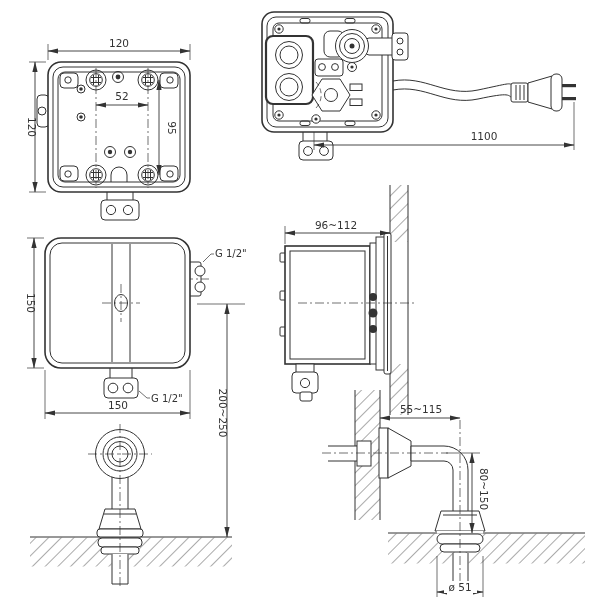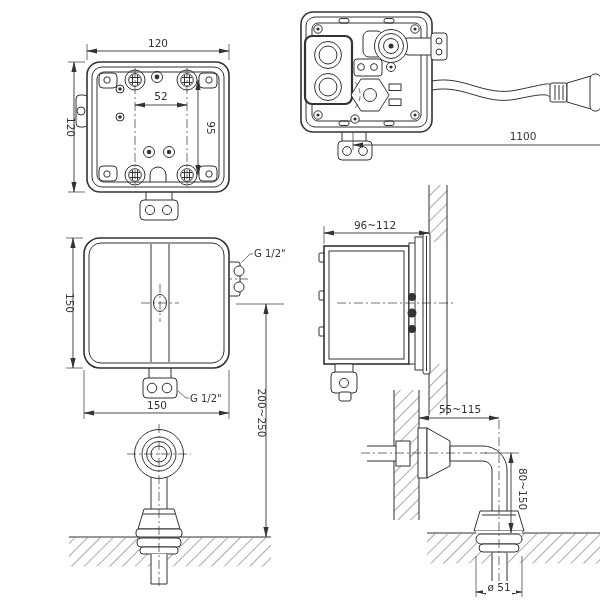--- a/index.html
+++ b/index.html
@@ -1,16 +1,16 @@
 <!DOCTYPE html>
 <html><head>
 <meta charset="utf-8">
 <style>
   html,body{margin:0;padding:0;background:#ffffff;}
-  .canvas{width:524px;height:600px;background:#fff;position:relative;font-family:"DejaVu Sans", sans-serif;margin-left:39px;}
+  .canvas{width:524px;height:600px;background:#fff;position:relative;font-family:"DejaVu Sans", sans-serif;}
   svg{display:block;}
   svg text{font-family:"DejaVu Sans", sans-serif;font-size:10.5px;fill:#333;}
   svg text.lbl{font-size:10px;}
   .ln{stroke:#333;fill:none;stroke-width:1;}
   .wfill{fill:#ffffff;stroke:#333;stroke-width:1;}
   .wfill2{fill:#ffffff;stroke:#333;stroke-width:1.6;}
   .dim{stroke:#333;stroke-width:0.9;fill:none;}
   .ext{stroke:#333;stroke-width:0.7;fill:none;}
   .cl{stroke:#333;stroke-width:0.7;fill:none;stroke-dasharray:9 3 2 3;}
   .dash{stroke:#333;stroke-width:0.7;fill:none;stroke-dasharray:5 3;}

